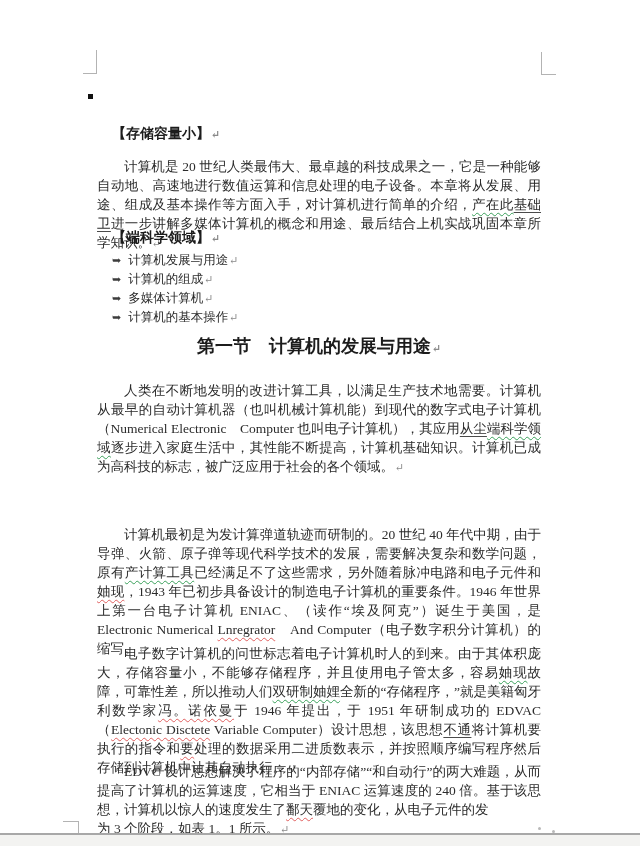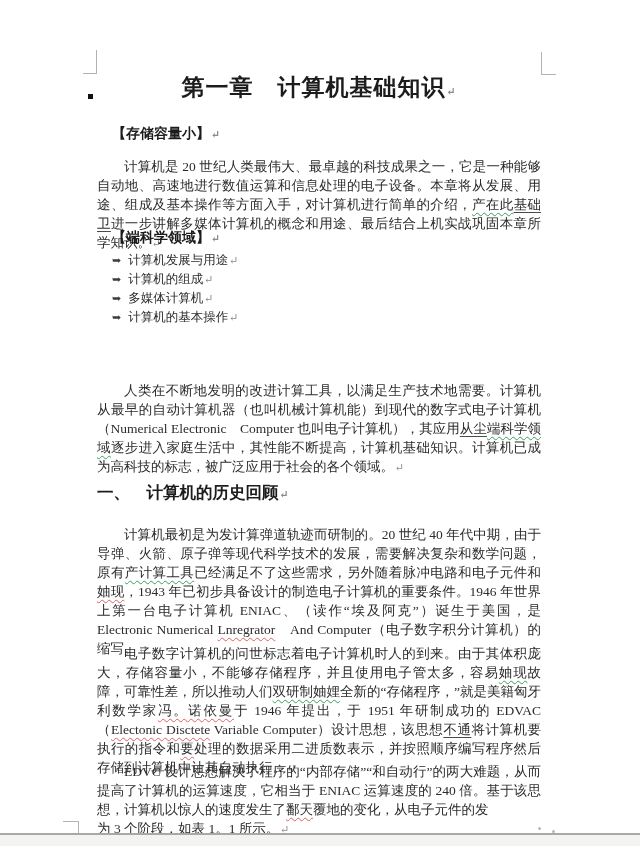--- a/index.html
+++ b/index.html
@@ -39,39 +39,38 @@
 </head>
 <body>
 
 <div id="page">
 
   <div class="mark mark-tl"></div>
   <div class="mark mark-tr"></div>
   <div class="mark mark-bl"></div>
   <div class="abs anchor-dot"></div>
 
-  <div class="abs chapter-title"><span>第一章　计算机基础知识</span><span class="pm">↵</span></div>
 
   <div class="abs blabel" style="top:125px;"><span>【存储容量小】</span><span class="pm">↵</span></div>
 
   <div class="abs para indent" style="top:147px;"><span>计算机是 20 世纪人类最伟大、最卓越的科技成果之一，它是一种能够自动地、高速地进行数值运算和信息处理的电子设备。本章将从发展、用途、组成及基本操作等方面入手，对计算机进行简单的介绍，</span><span class="u-green">产在此</span><span class="u-solid">基础卫</span><span>进一步讲解多媒体计算机的概念和用途、最后结合上机实战巩固本章所学知识。</span><span class="pm">↵</span></div>
 
   <div class="abs blabel" style="top:229px;"><span>【端科学领域】</span><span class="pm">↵</span></div>
 
   <div class="abs bullets">
     <div class="bullet-row"><span class="arrow">➥</span><span>计算机发展与用途</span><span class="pm">↵</span></div>
     <div class="bullet-row"><span class="arrow">➥</span><span>计算机的组成</span><span class="pm">↵</span></div>
     <div class="bullet-row"><span class="arrow">➥</span><span>多媒体计算机</span><span class="pm">↵</span></div>
     <div class="bullet-row"><span class="arrow">➥</span><span>计算机的基本操作</span><span class="pm">↵</span></div>
   </div>
 
+  <div class="abs sec-heading"><span>第一节　计算机的发展与用途</span><span class="pm">↵</span></div>
 
   <div class="abs para indent" style="top:371px;"><span>人类在不断地发明的改进计算工具，以满足生产技术地需要。计算机从最早的自动计算机器（也叫机械计算机能）到现代的数字式电子计算机（Numerical Electronic　Computer 也叫电子计算机），其应用</span><span class="u-solid">从尘</span><span class="u-green">端科学领域</span><span>逐步进入家庭生活中，其性能不断提高，计算机基础知识。计算机已成为高科技的标志，被广泛应用于社会的各个领域。</span><span class="pm">↵</span></div>
 
-  <div class="abs sub-heading"><span>一、　计算机的历史回顾</span><span class="pm">↵</span></div>
 
   <div class="abs para indent" style="top:515px;"><span>计算机最初是为发计算弹道轨迹而研制的。20 世纪 40 年代中期，由于导弹、火箭、原子弹等现代科学技术的发展，需要解决复杂和数学问题，原有</span><span class="u-green">产计算工具</span><span>已经满足不了这些需求，另外随着脉冲电路和电子元件和</span><span class="u-red">妯现</span><span>，1943 年已初步具备设计的制造电子计算机的重要条件。1946 年世界上第一台电子计算机 ENIAC、（读作“埃及阿克”）诞生于美国，是 Electronic Numerical </span><span class="u-red">Lnregrator</span><span>　And Computer（电子数字积分计算机）的缩写。</span><span class="pm">↵</span></div>
 
   <div class="abs para indent" style="top:634px;"><span>电子数字计算机的问世标志着电子计算机时人的到来。由于其体积庞大，存储容量小，不能够存储程序，并且使用电子管太多，容易</span><span class="u-green">妯现</span><span>故障，可靠性差，所以推动人们</span><span class="u-green">双研制妯娌</span><span>全新的“存储程序，”就是美籍匈牙利数学家</span><span class="u-red">冯。诺依曼</span><span>于 1946 年提出，于 1951 年研制成功的 EDVAC（</span><span class="u-red">Electonic Disctete</span><span> Variable Computer）设计思想，该思想</span><span class="u-solid">不通</span><span>将计算机要执行的指令和</span><span class="u-red">要</span><span>处理的数据采用二进质数表示，并按照顺序编写程序然后存储到计算机中让其自动执行。</span><span class="pm">↵</span></div>
 
   <div class="abs para indent" style="top:752px;"><span>EDVC 设计思想解决了程序的“内部存储”“和自动行”的两大难题，从而提高了计算机的运算速度，它相当于 ENIAC 运算速度的 240 倍。基于该思想，计算机以惊人的速度发生了</span><span class="u-red">鄱天</span><span>覆地的变化，从电子元件的发</span><br><span>为 3 个阶段，如表 1。1 所示。</span><span class="pm">↵</span></div>
 
   <span class="abs artifact" style="left:538px;top:827px;"></span>
   <span class="abs artifact" style="left:552px;top:830px;"></span>
   <div class="abs page-bottom"></div>

